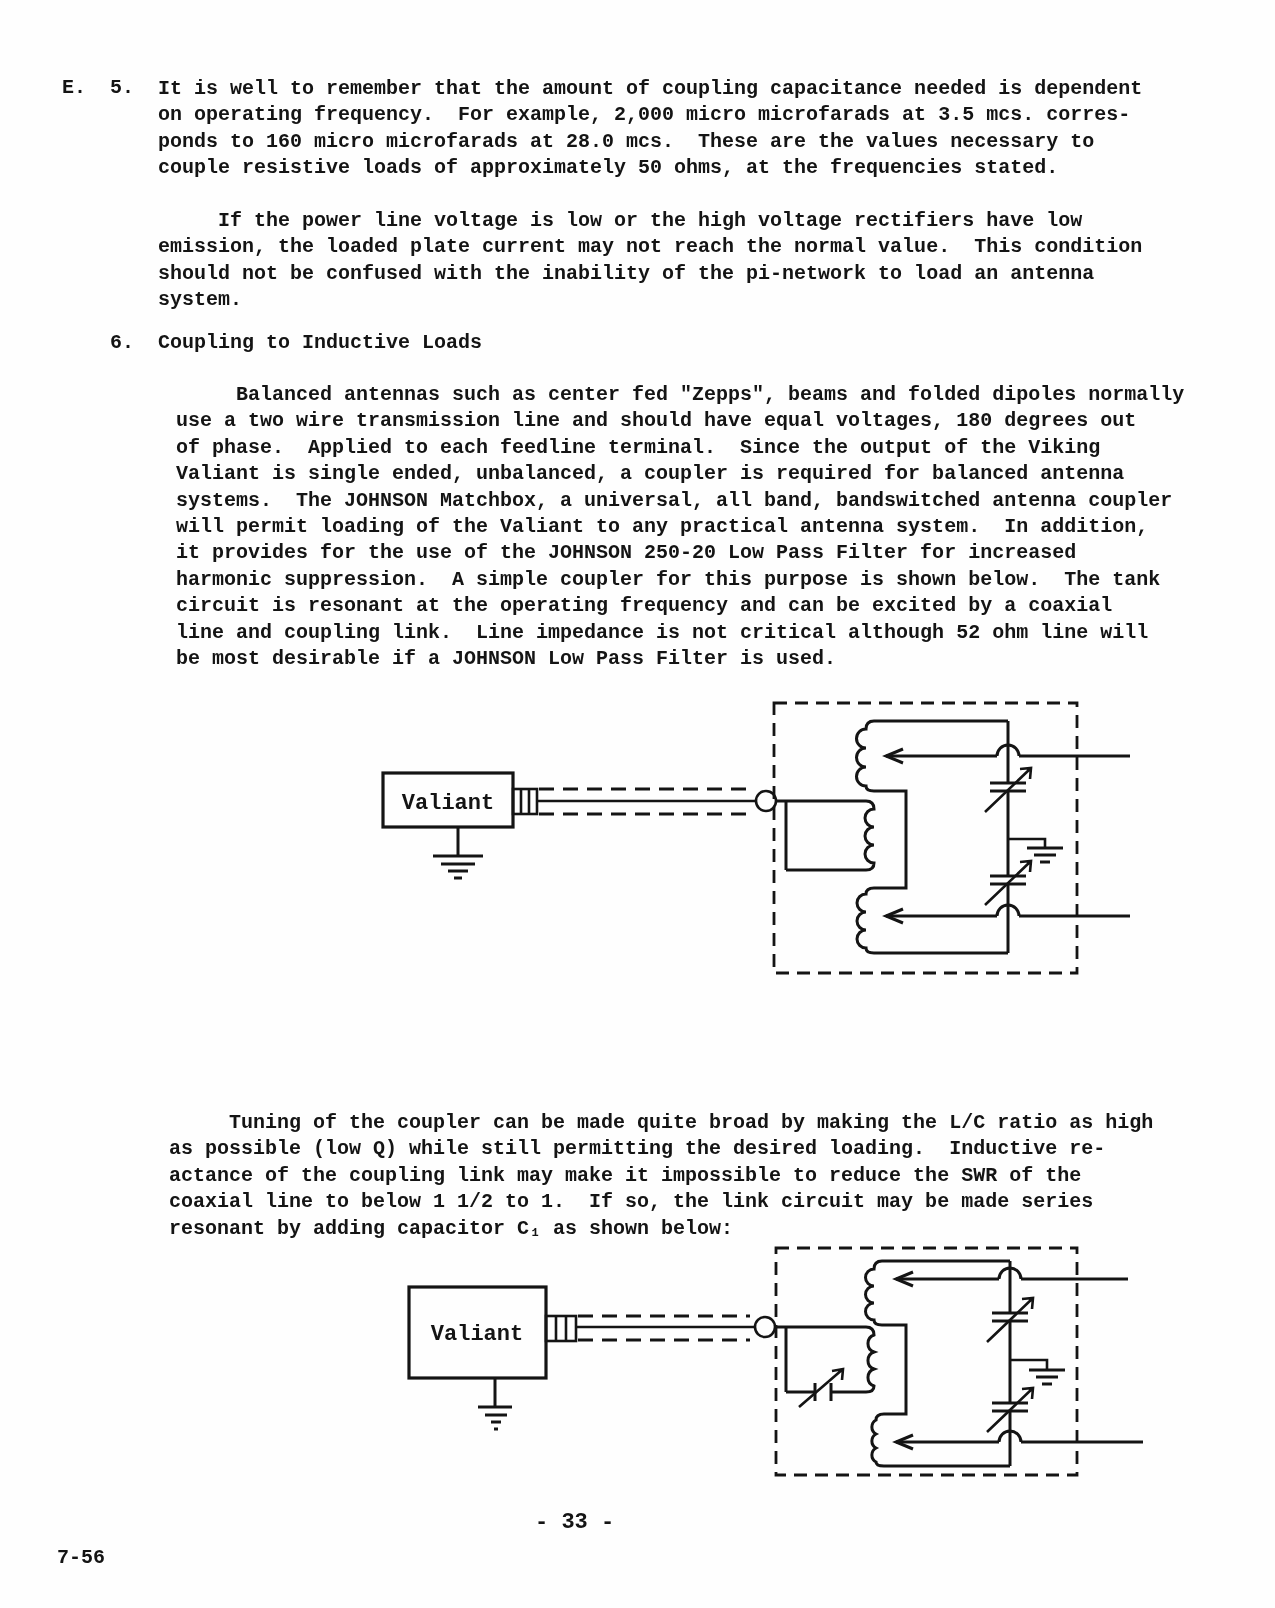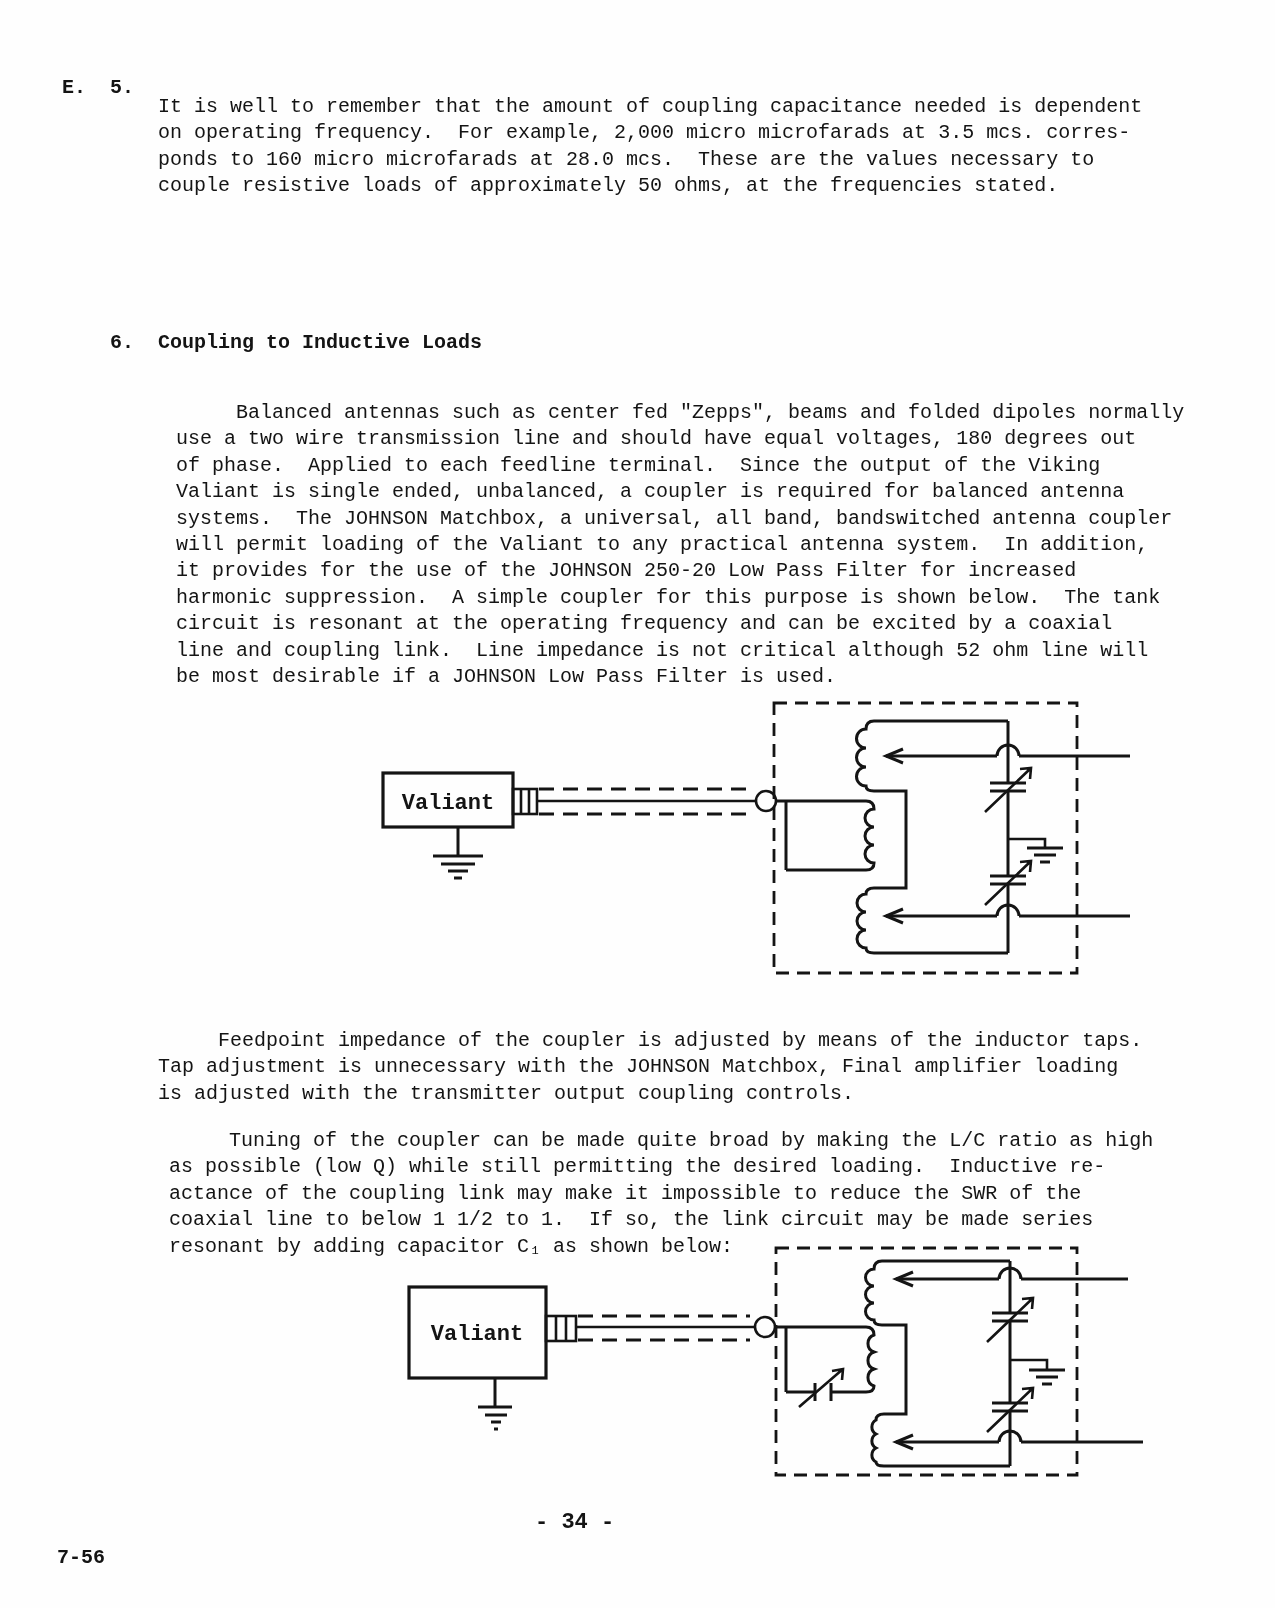--- a/index.html
+++ b/index.html
@@ -9,23 +9,22 @@
     background:#fefefe;
     font-family:"Liberation Mono","DejaVu Sans Mono",monospace;
     color:#141414;
     overflow:hidden;
   }
   .tblock{
     position:absolute;
     white-space:pre;
     font-size:20px;
     line-height:26.4px;
-    font-weight:400;
+    font-weight:700;
     letter-spacing:0;
-    margin-top:18px;
   }
   .marker{position:absolute;font-size:20px;font-weight:700;white-space:pre;}
   .diagram{position:absolute;text-decoration:underline;}
   .diagram svg{display:block;}
   .wire{stroke:#141414;stroke-width:3;fill:none;}
   .wire-thin{stroke:#141414;stroke-width:2.6;fill:none;}
   .dash-line{stroke:#141414;stroke-width:2.8;fill:none;stroke-dasharray:15 9;}
   .dash-box{stroke:#141414;stroke-width:2.8;fill:none;stroke-dasharray:13 8;}
   .dev-box{stroke:#141414;stroke-width:3.2;fill:#fefefe;}
   .dev-label{
@@ -39,20 +38,24 @@
 
 <div class="page">
 
   <span class="marker" style="left:62px;top:76px;">E.</span>
   <span class="marker" style="left:110px;top:76px;">5.</span>
   <div class="tblock" style="left:158px;top:76px;">It is well to remember that the amount of coupling capacitance needed is dependent
 on operating frequency.  For example, 2,000 micro microfarads at 3.5 mcs. corres-
 ponds to 160 micro microfarads at 28.0 mcs.  These are the values necessary to
 couple resistive loads of approximately 50 ohms, at the frequencies stated.</div>
 
+  <div class="tblock" style="left:158px;top:208px;">     If the power line voltage is low or the high voltage rectifiers have low
+emission, the loaded plate current may not reach the normal value.  This condition
+should not be confused with the inability of the pi-network to load an antenna
+system.</div>
 
   <span class="marker" style="left:110px;top:331px;">6.</span>
   <span class="marker" style="left:158px;top:331px;">Coupling to Inductive Loads</span>
 
   <div class="tblock" style="left:176px;top:382px;">     Balanced antennas such as center fed "Zepps", beams and folded dipoles normally
 use a two wire transmission line and should have equal voltages, 180 degrees out
 of phase.  Applied to each feedline terminal.  Since the output of the Viking
 Valiant is single ended, unbalanced, a coupler is required for balanced antenna
 systems.  The JOHNSON Matchbox, a universal, all band, bandswitched antenna coupler
 will permit loading of the Valiant to any practical antenna system.  In addition,
@@ -123,23 +126,20 @@
 
       <g>
         <path class="wire" d="M1130 916 H1019"></path>
         <path class="wire" d="M1019 916 a11 11 0 0 0 -22 0"></path>
         <path class="wire" d="M997 916 H886"></path>
         <path class="wire" d="M903 909 L886 916 L903 923"></path>
       </g>
     </svg>
   </div>
 
-  <div class="tblock" style="left:158px;top:1010px;">     Feedpoint impedance of the coupler is adjusted by means of the inductor taps.
-Tap adjustment is unnecessary with the JOHNSON Matchbox, Final amplifier loading
-is adjusted with the transmitter output coupling controls.</div>
 
   <div class="tblock" style="left:169px;top:1110px;">     Tuning of the coupler can be made quite broad by making the L/C ratio as high
 as possible (low Q) while still permitting the desired loading.  Inductive re-
 actance of the coupling link may make it impossible to reduce the SWR of the
 coaxial line to below 1 1/2 to 1.  If so, the link circuit may be made series
 resonant by adding capacitor C₁ as shown below:</div>
 
   <div class="diagram" style="left:395px;top:1245px;width:765px;height:235px;">
     <svg width="765" height="235" viewBox="395 1245 765 235">
 
@@ -206,17 +206,17 @@
       <g>
         <path class="wire" d="M1143 1442 H1021"></path>
         <path class="wire" d="M1021 1442 a11 11 0 0 0 -22 0"></path>
         <path class="wire" d="M999 1442 H896"></path>
         <path class="wire" d="M913 1435 L896 1442 L913 1449"></path>
       </g>
     </svg>
   </div>
 
 
-  <div class="footer-num" style="left:535px;top:1510px;">- 34 -</div>
+  <div class="footer-num" style="left:535px;top:1510px;">- 33 -</div>
 
   <div class="footer-num" style="left:57px;top:1546px;font-size:20px;">7-56</div>
 
 </div>
 
 </body></html>

